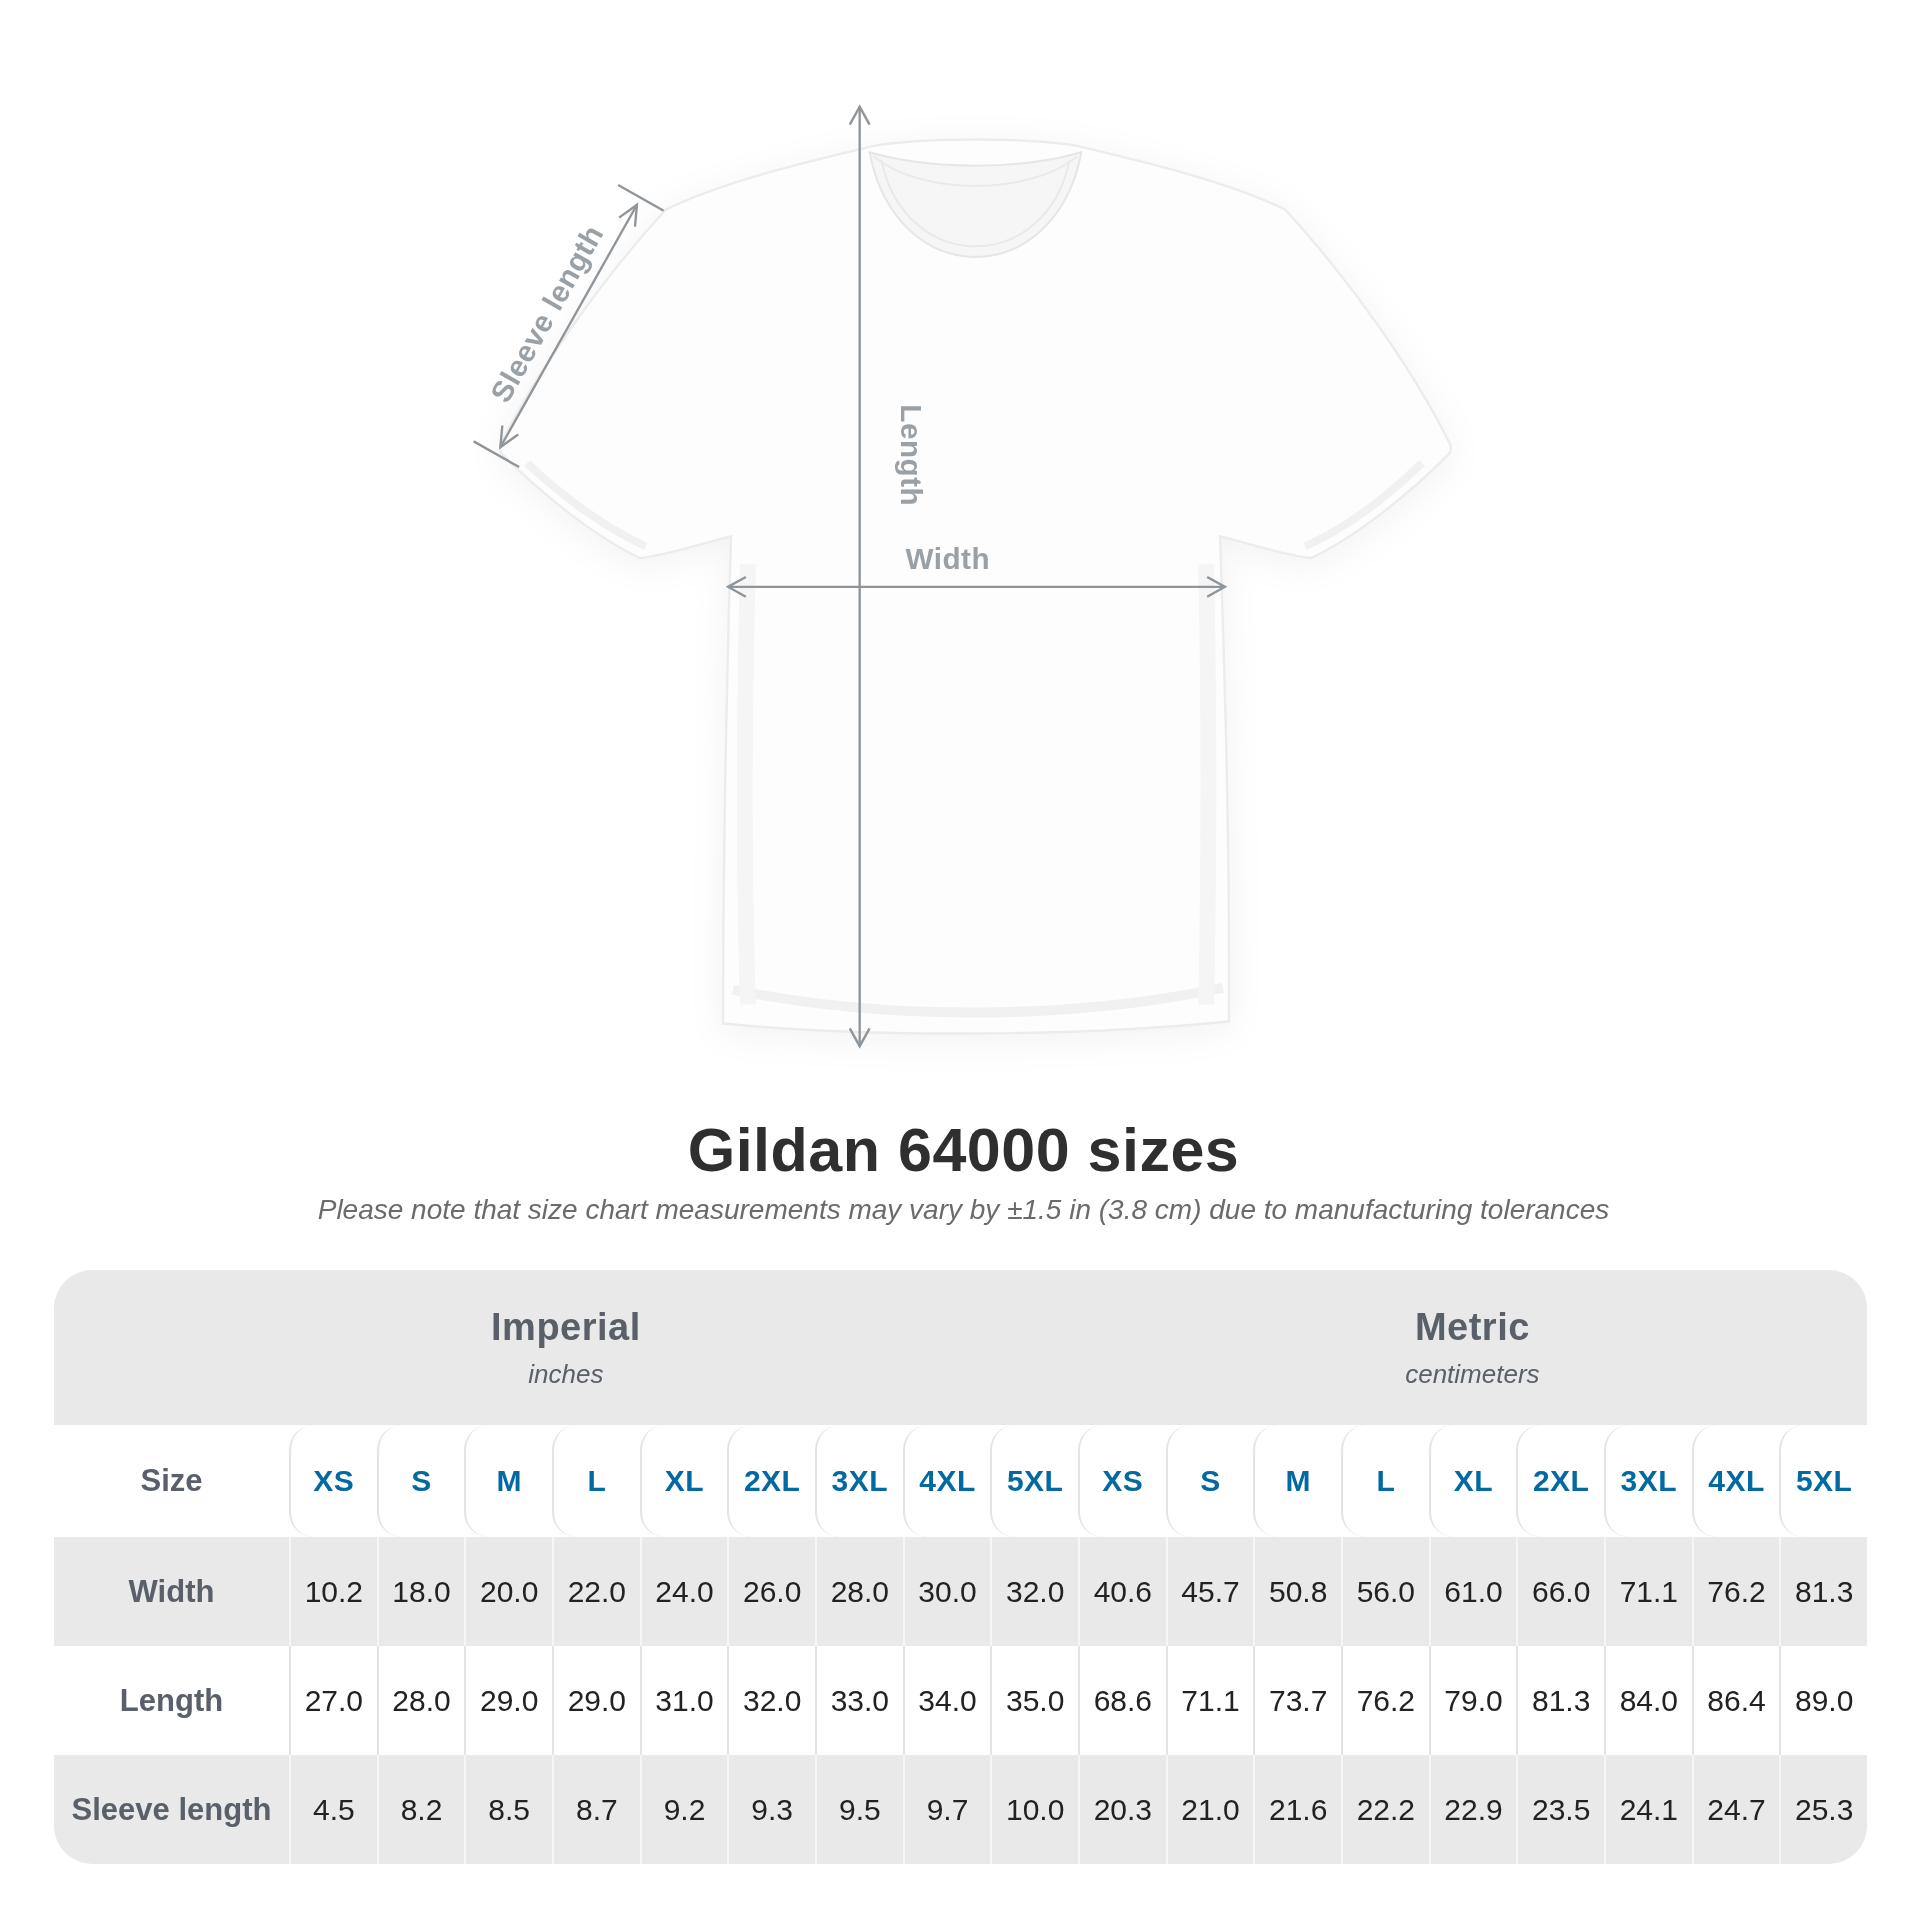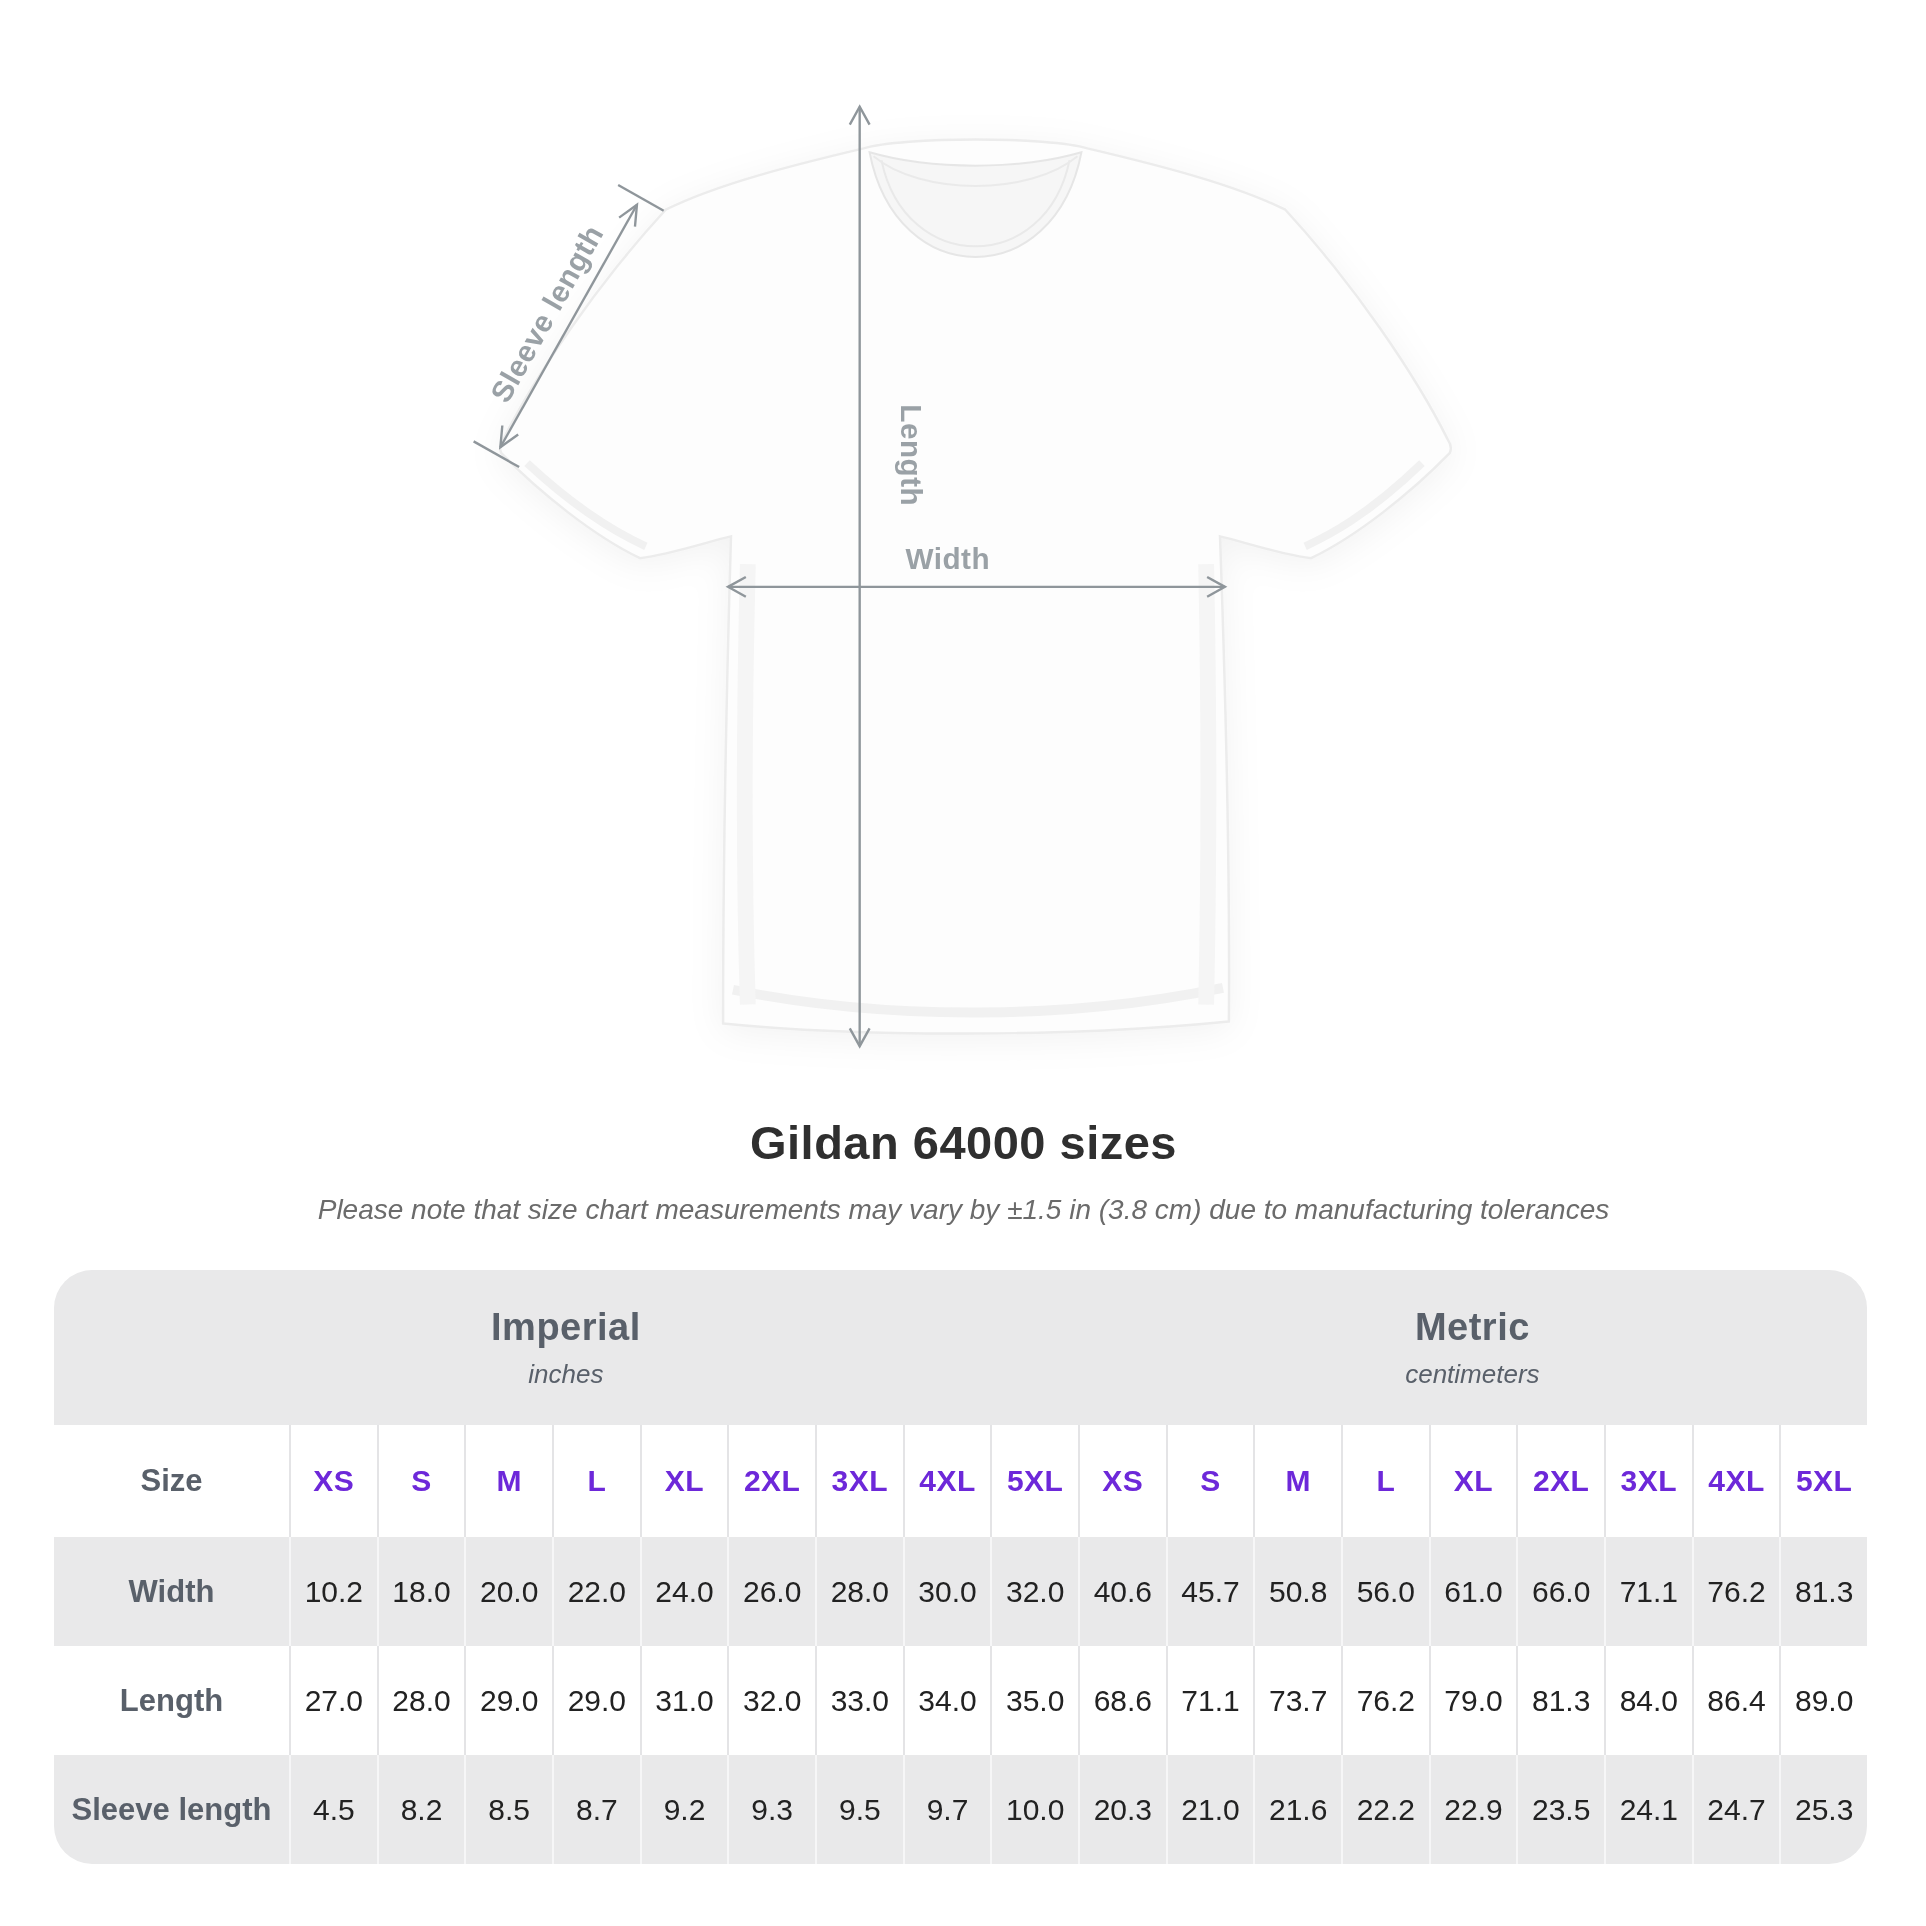--- a/index.html
+++ b/index.html
@@ -9,21 +9,21 @@
   }
 
   
   .shirt-area{position:absolute;left:436px;top:69px;width:1079px;height:1010px;}
   .shirt-area svg{display:block;}
   .meas-label{font-weight:bold;font-size:30px;fill:#9aa1a6;letter-spacing:.5px;}
 
   
   .page-title{
     position:absolute;left:0;top:1115px;width:100%;text-align:center;
-    font-size:47px;font-weight:bold;color:#2f2f2f;letter-spacing:0.5px;
+    font-size:61px;font-weight:bold;color:#2f2f2f;letter-spacing:0.5px;
   }
   .page-subtitle{
     position:absolute;left:0;top:1194px;width:100%;text-align:center;
     font-size:28px;font-style:italic;color:#6b6b6b;
   }
 
   
   .size-table{
     position:absolute;left:54px;top:1270px;width:1813px;height:594px;
     background:#e9e9ea;border-radius:38px;overflow:hidden;
@@ -36,21 +36,21 @@
   .group-name{font-size:38px;font-weight:bold;color:#59606a;letter-spacing:0.5px;}
   .group-unit{font-size:26px;font-style:italic;color:#59606a;margin-top:10px;text-align:right;}
 
   .t-row{display:grid;grid-template-columns:235px repeat(18,1fr);flex:0 0 auto;}
   .t-row.h-113{height:112px;} .t-row.h-110{height:109px;}
   .t-row>div{display:flex;align-items:center;justify-content:center;}
   .r-white{background:#ffffff;--sep:#e4e4e6;}
   .r-gray{background:transparent;--sep:#f6f6f7;}
   .t-row>div + div{border-left:2px solid var(--sep);}
   .lbl{font-weight:bold;font-size:31px;color:#59606a;}
-  .szh{font-weight:bold;font-size:30px;color:#6d28d9;letter-spacing:0.5px;}
+  .szh{font-weight:bold;font-size:30px;color:#0369a1;letter-spacing:0.5px;border-radius:25px;}
   .val{font-size:30px;color:#222222;}
 </style>
 </head>
 <body>
 
 <div class="shirt-area">
   <svg viewBox="0 0 1090 1020" width="1079" height="1010">
 
     <g style="filter:drop-shadow(0 6px 18px rgba(0,0,0,0.05));">
       <path d="M 432 80

